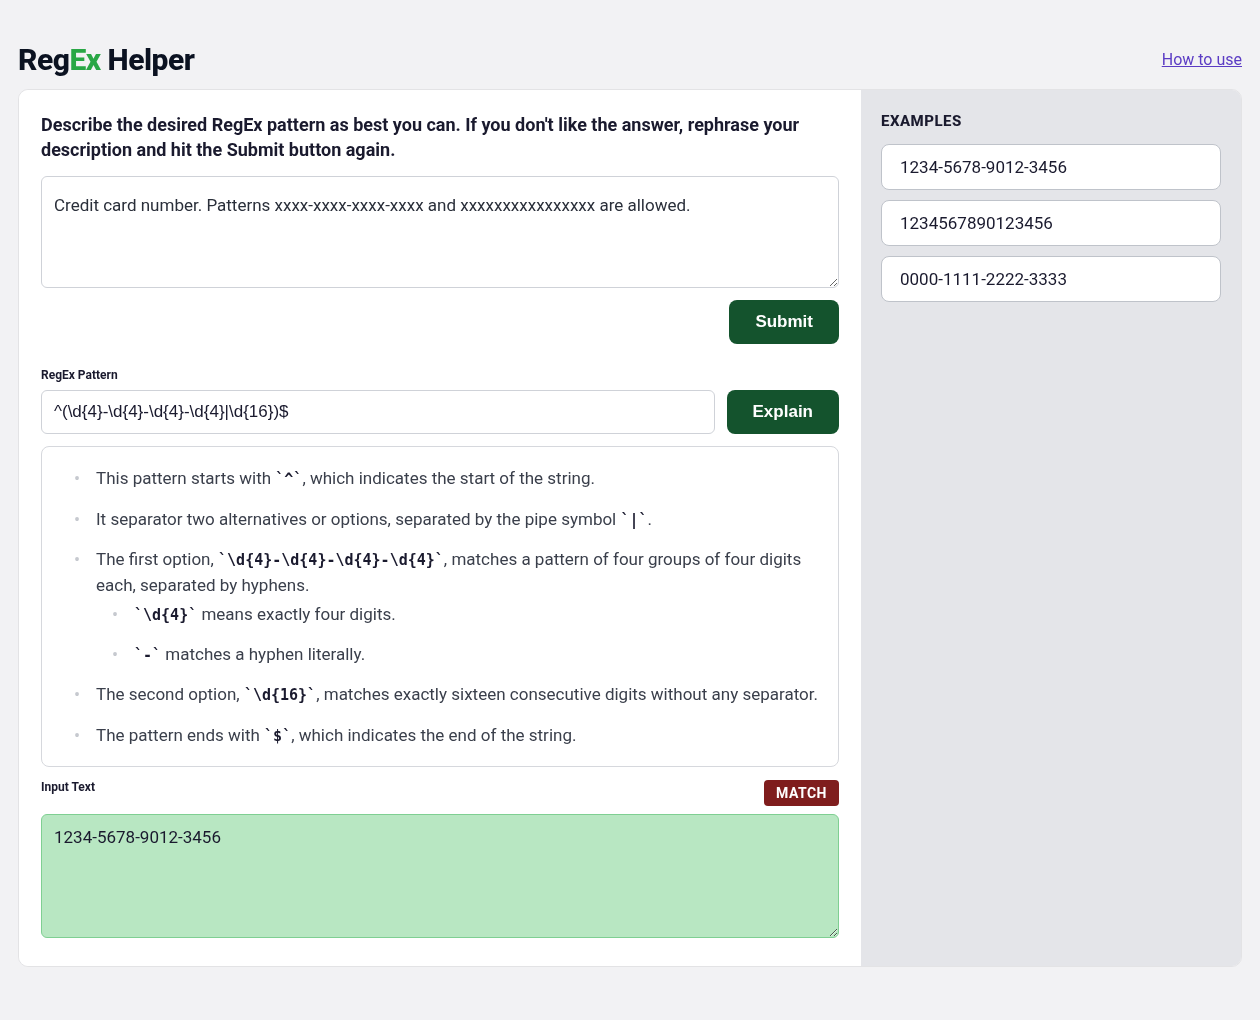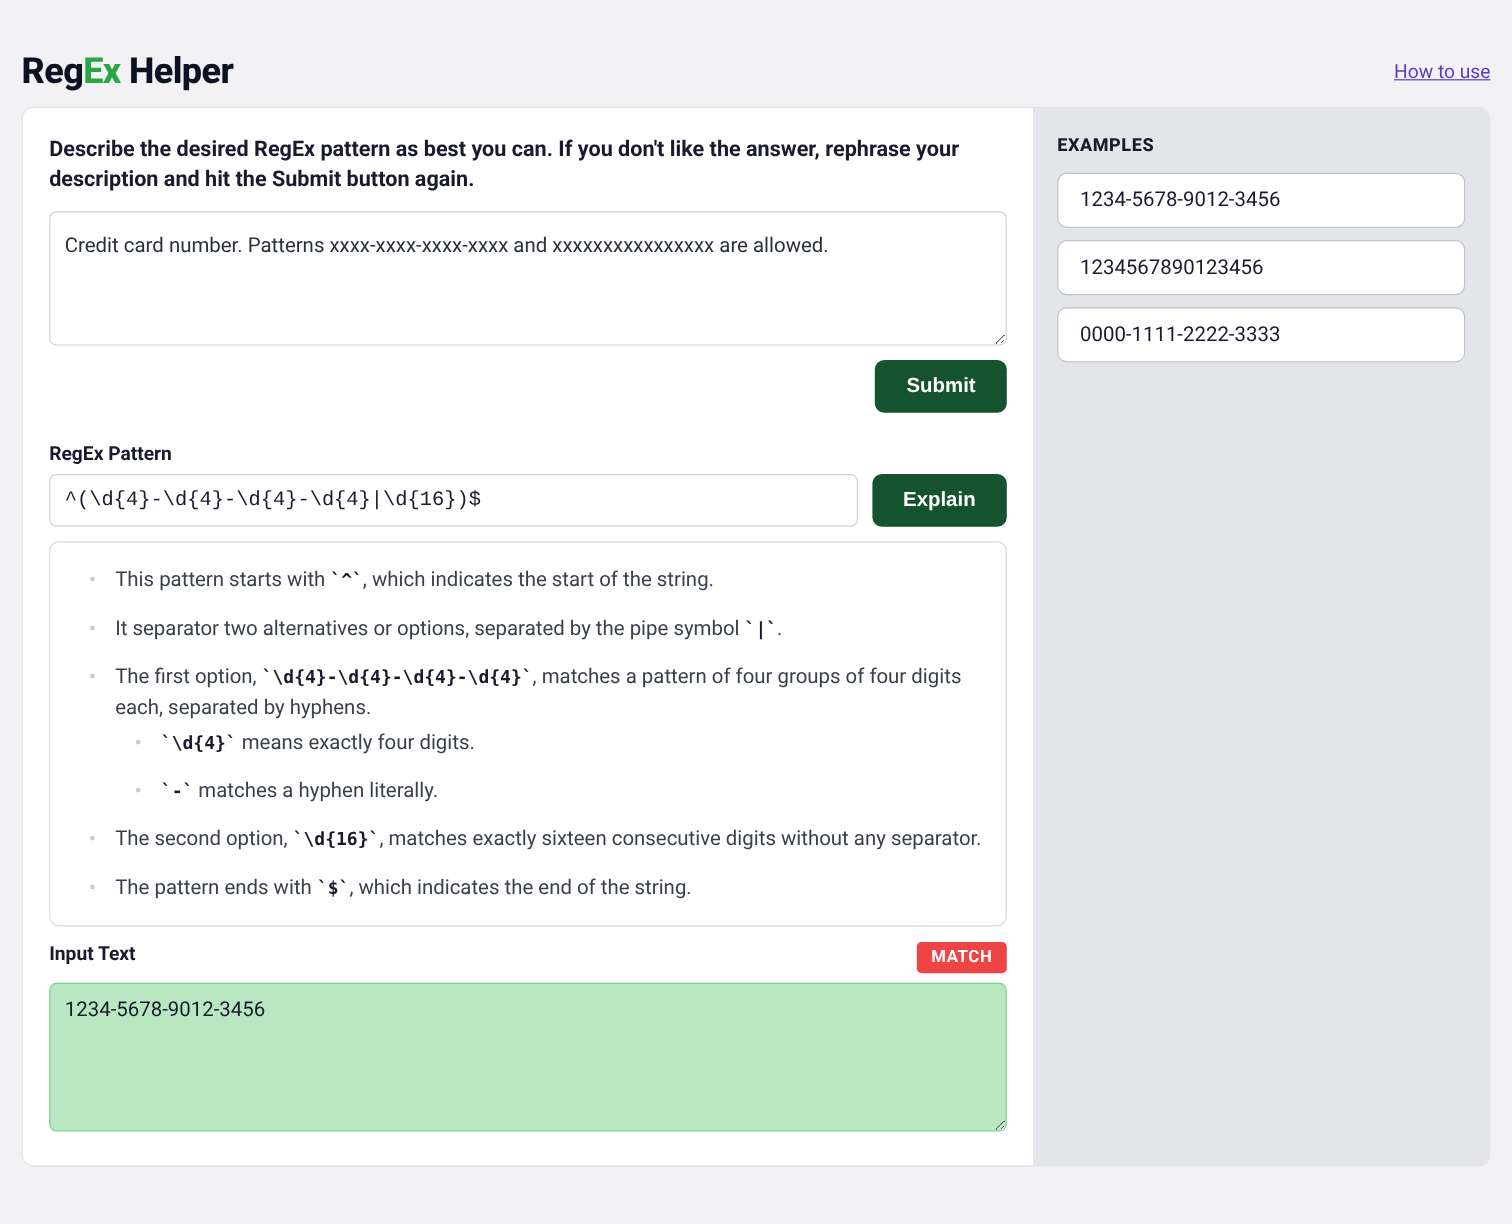--- a/index.html
+++ b/index.html
@@ -84,38 +84,38 @@
       background: #14532d;
       color: #fff;
       border: none;
       border-radius: 8px;
       font-size: 17px;
       font-weight: 700;
       padding: 12px 26px;
       cursor: pointer;
     }
     .section-label {
-      font-size: 16px;
+      font-size: 12px;
       font-weight: 700;
       margin-top: 24px;
       margin-bottom: 8px;
       color: #1a1a2e;
     }
     .regex-row {
       display: flex;
       gap: 12px;
       align-items: stretch;
     }
     .regex-input {
       flex: 1 1 auto;
       font-size: 17px;
       padding: 10px 12px;
       border: 1px solid #cfd2d8;
       border-radius: 6px;
-      font-family: Liberation Mono, monospace;
+      font-family: Liberation Sans, sans-serif;
       color: #1a1a2e;
     }
     .explain-box {
       margin-top: 12px;
       border: 1px solid #d6d8dd;
       border-radius: 8px;
       padding: 18px 20px 18px 10px;
     }
     .explain-box ul {
       list-style: none;
@@ -166,21 +166,21 @@
       color: #1a1a2e;
     }
     .input-header {
       display: flex;
       justify-content: space-between;
       align-items: flex-start;
       margin-top: 13px;
       margin-bottom: 8px;
     }
     .badge-match {
-      background: #ef4444;
+      background: #7f1d1d;
       color: #ffffff;
       font-weight: 700;
       font-size: 14px;
       letter-spacing: 0.5px;
       padding: 5px 12px;
       border-radius: 4px;
     }
     .input-text {
       width: 100%;
       min-height: 124px;

